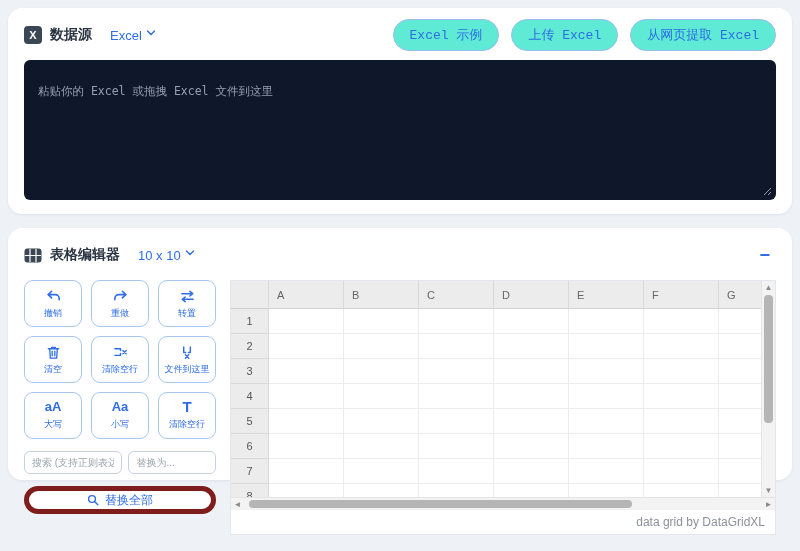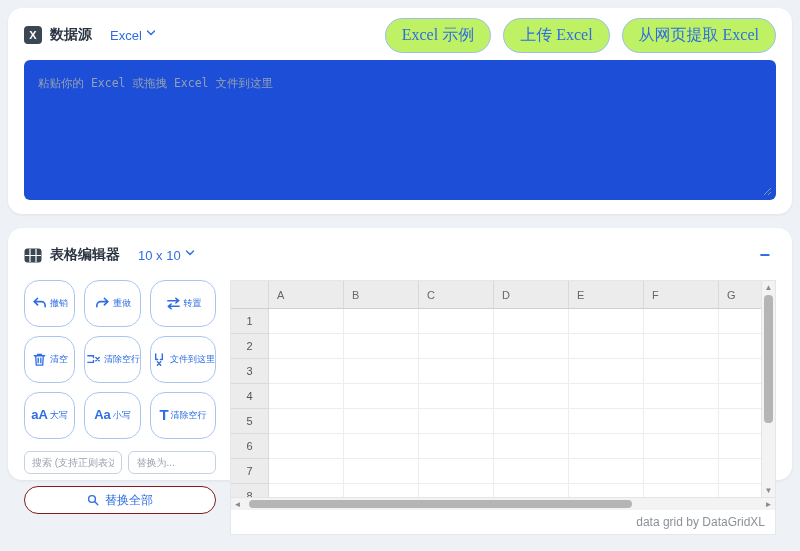--- a/index.html
+++ b/index.html
@@ -23,57 +23,57 @@
     display:flex; align-items:center; justify-content:center; margin-right:8px;
   }
   .card-title { font-size:14px; font-weight:bold; color:#2b3442; }
   .selector {
     display:flex; gap:4px; margin-left:18px;
     color:#2e6de4; font-size:13px; cursor:pointer;
   }
   .chevron { width:10px; height:10px; }
   .head-spacer { flex:1; }
   .pill-btn {
-    border:1px solid #9dbdf0; background:#bef264; color:#2e6de4;
-    border-radius:999px; font-size:16px; padding:6px 16px; margin-left:12px;
-    cursor:pointer; font-family:Liberation Serif, serif; white-space:nowrap;
+    border:1px solid #9dbdf0; background:#5eead4; color:#2e6de4;
+    border-radius:999px; font-size:13px; padding:6px 16px; margin-left:12px;
+    cursor:pointer; font-family:Liberation Mono, monospace; white-space:nowrap;
   }
   
   .paste-wrap { position:relative; margin-top:12px; }
   textarea.paste {
-    width:100%; height:140px; background:#1d4ed8; border:none; border-radius:6px;
-    padding:16px 14px; resize:none; font-family:"DejaVu Sans Mono",monospace;
+    width:100%; height:140px; background:#0f172a; border:none; border-radius:6px;
+    padding:24px 14px; resize:none; font-family:"DejaVu Sans Mono",monospace;
     font-size:11.5px; color:#dfe6ee; display:block;
   }
   textarea.paste::placeholder { color:#93a0b0; }
   .resize-grip { position:absolute; right:4px; bottom:4px; pointer-events:none; }
 
   
   .editor-body { display:flex; gap:14px; margin-top:12px; }
   .tools-col { width:192px; flex:none; }
   .tool-grid { display:grid; grid-template-columns:repeat(3,1fr); gap:9px; }
   .tool-btn {
-    background:#fff; border:1px solid #a9c6f0; border-radius:15px;
-    height:47px; display:flex; flex-direction:row; align-items:center; justify-content:center;
+    background:#fff; border:1px solid #a9c6f0; border-radius:9px;
+    height:47px; display:flex; flex-direction:column; align-items:center; justify-content:center;
     gap:2px; color:#2e6de4; cursor:pointer; font-family:inherit;
   }
   .tool-btn .glyph { font-size:13px; font-weight:bold; line-height:14px; height:16px; }
   .tool-btn .t-label { font-size:9px; color:#2e6de4; white-space:nowrap; }
   .tool-ico { width:17px; height:17px; }
   .find-row { display:flex; gap:6px; margin-top:12px; }
   .find-row input {
     border:1px solid #c6d2e1; border-radius:6px; height:23px; min-width:0;
     padding:0 7px; font-size:10px; font-family:inherit; color:#374151;
   }
   .find-row input::placeholder { color:#9aa3af; }
   .find-row input.search { flex:1.15; }
   .find-row input.repl { flex:1; }
   .replace-all {
     margin-top:12px; width:100%; height:28px; border-radius:999px;
-    border:1px solid #7f1d1d; background:#fff; color:#2e6de4; font-size:12px;
+    border:5px solid #7f1d1d; background:#fff; color:#2e6de4; font-size:12px;
     display:flex; align-items:center; justify-content:center; gap:6px;
     cursor:pointer; font-family:inherit;
   }
   .collapse-btn {
     color:#2e6de4; font-size:18px; font-weight:bold; background:none; border:none;
     cursor:pointer; line-height:1; padding:0 6px;
   }
 
   
   .grid-wrap { flex:1; border:1px solid #e3e6ec; background:#fff; position:relative; min-width:0; }

